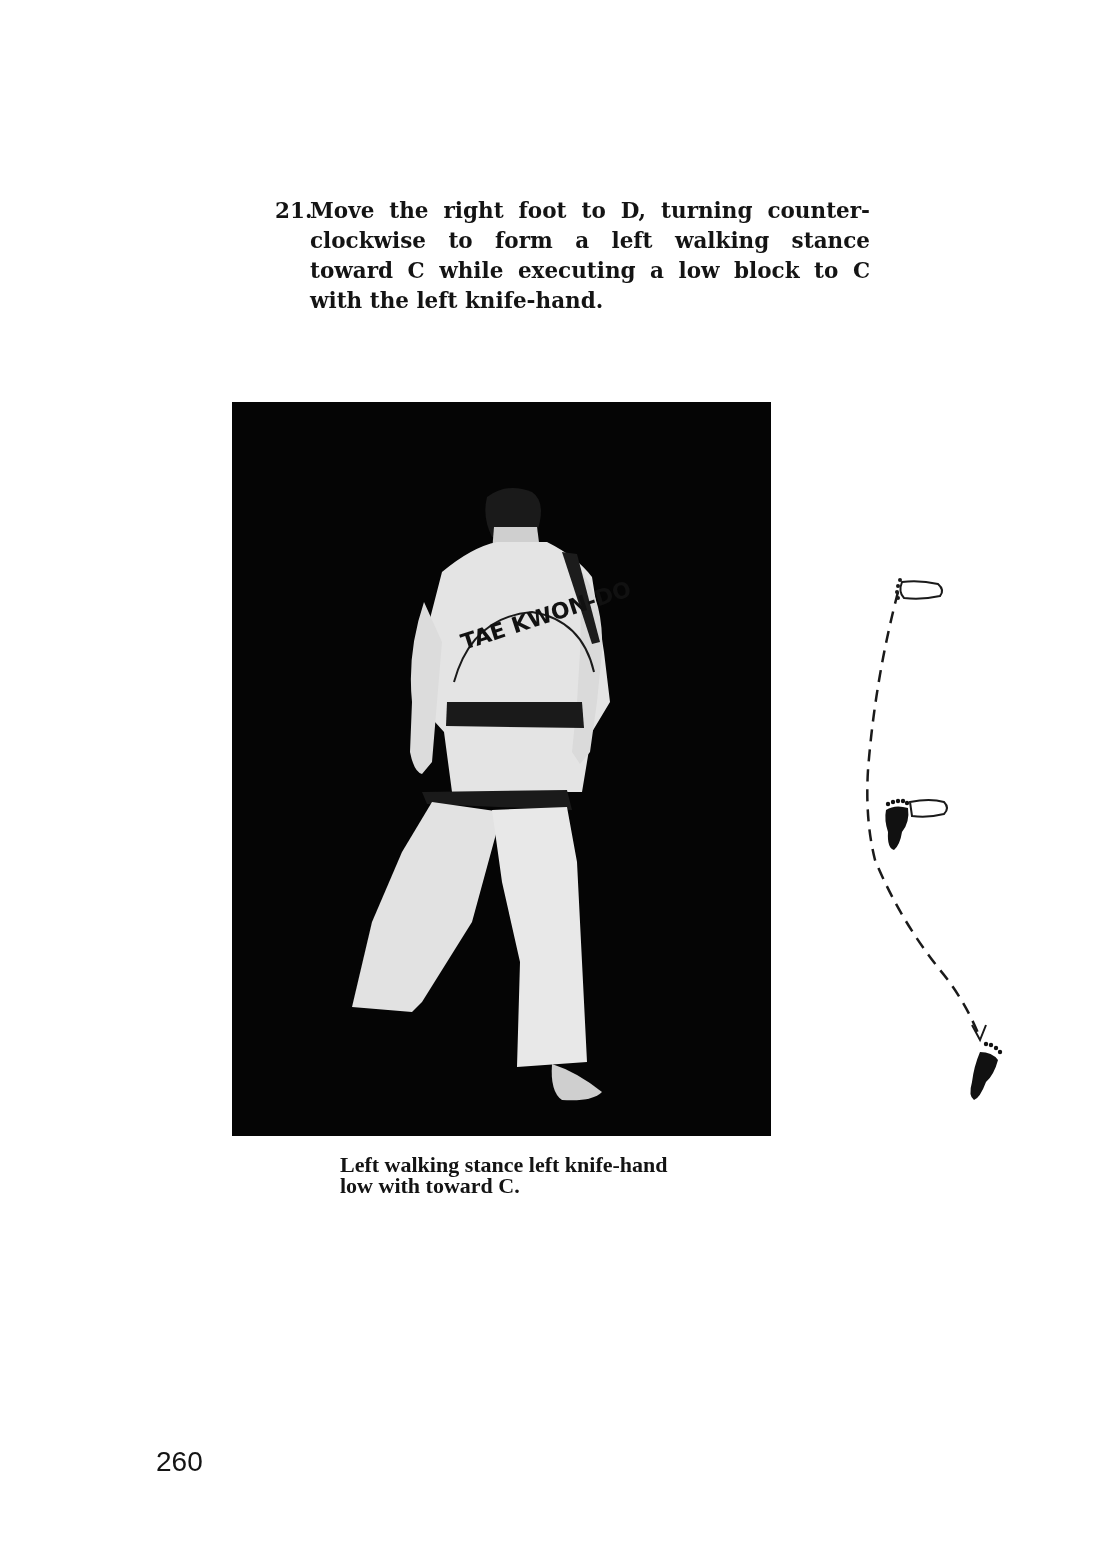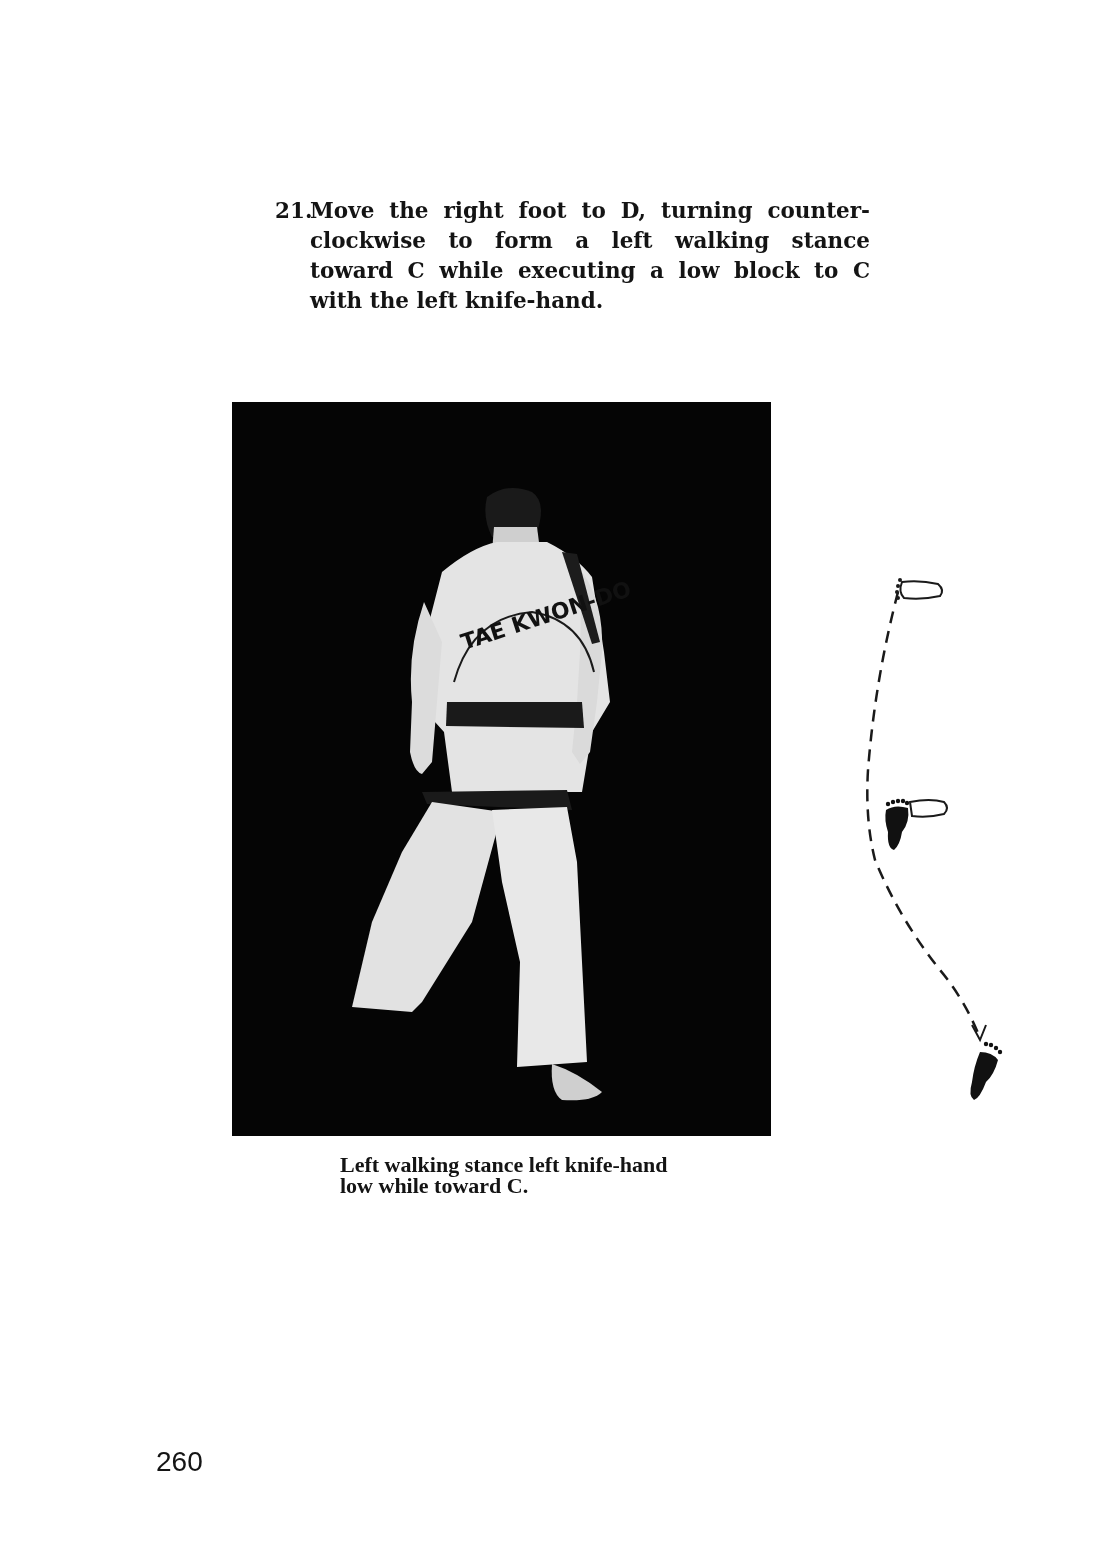--- a/index.html
+++ b/index.html
@@ -45,21 +45,21 @@
 
     <path d="M320 662 Q345 670 370 690 Q360 700 330 698 Q318 690 320 662 Z" fill="#cfcfcf"></path>
 
     <path d="M222 280 Q240 215 300 210 Q350 218 362 270" fill="none" stroke="#1a1a1a" stroke-width="2"></path>
     <text x="232" y="248" font-size="22" font-weight="bold" fill="#111" font-family="DejaVu Sans, sans-serif" transform="rotate(-18 232 248)">TAE KWON-DO</text>
   </svg>
 </div>
 
 <div class="caption">
   <div>Left walking stance left knife-hand</div>
-  <div>low while toward C.</div>
+  <div>low with toward C.</div>
 </div>
 
 <div class="diagram">
   <svg width="180" height="540" viewBox="0 0 180 540">
 
     <path d="M58 22 Q35 110 28 200 Q25 250 35 290 Q60 350 100 400 Q125 430 140 468" fill="none" stroke="#1a1a1a" stroke-width="2.5" stroke-dasharray="12 8"></path>
 
     <path d="M132 455 L140 470 L146 455" fill="none" stroke="#1a1a1a" stroke-width="2"></path>
 
     <g>

